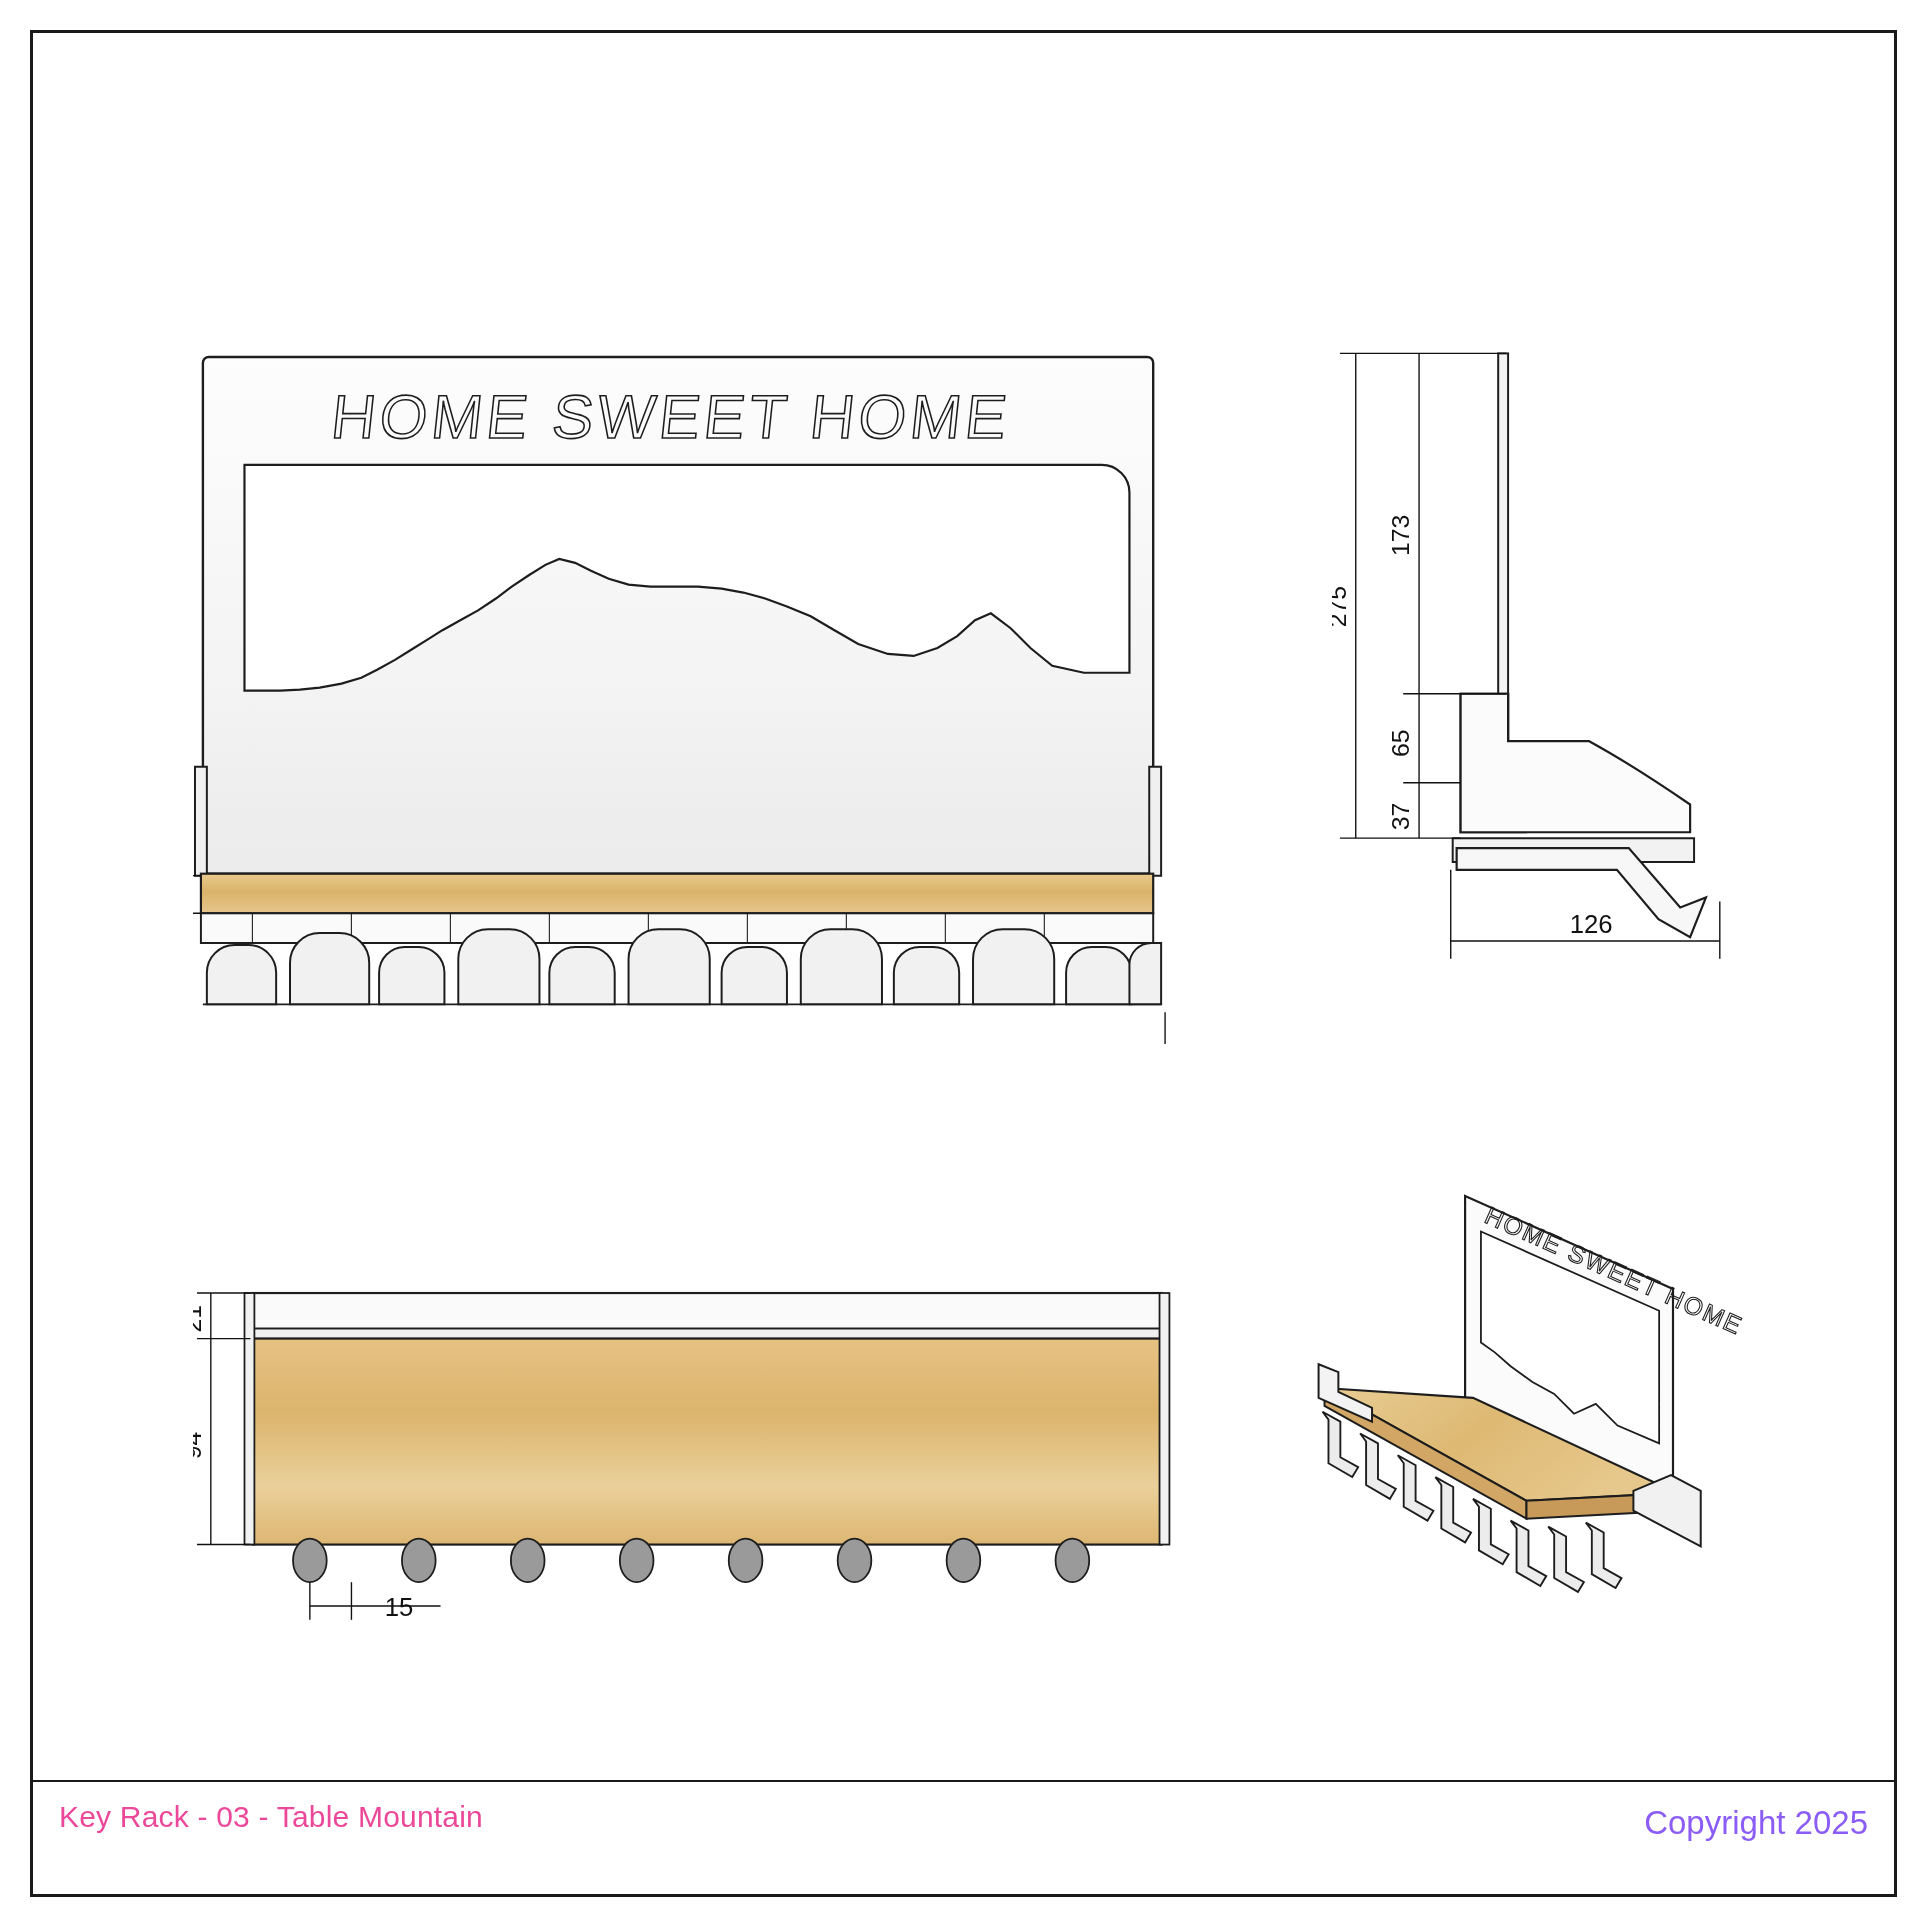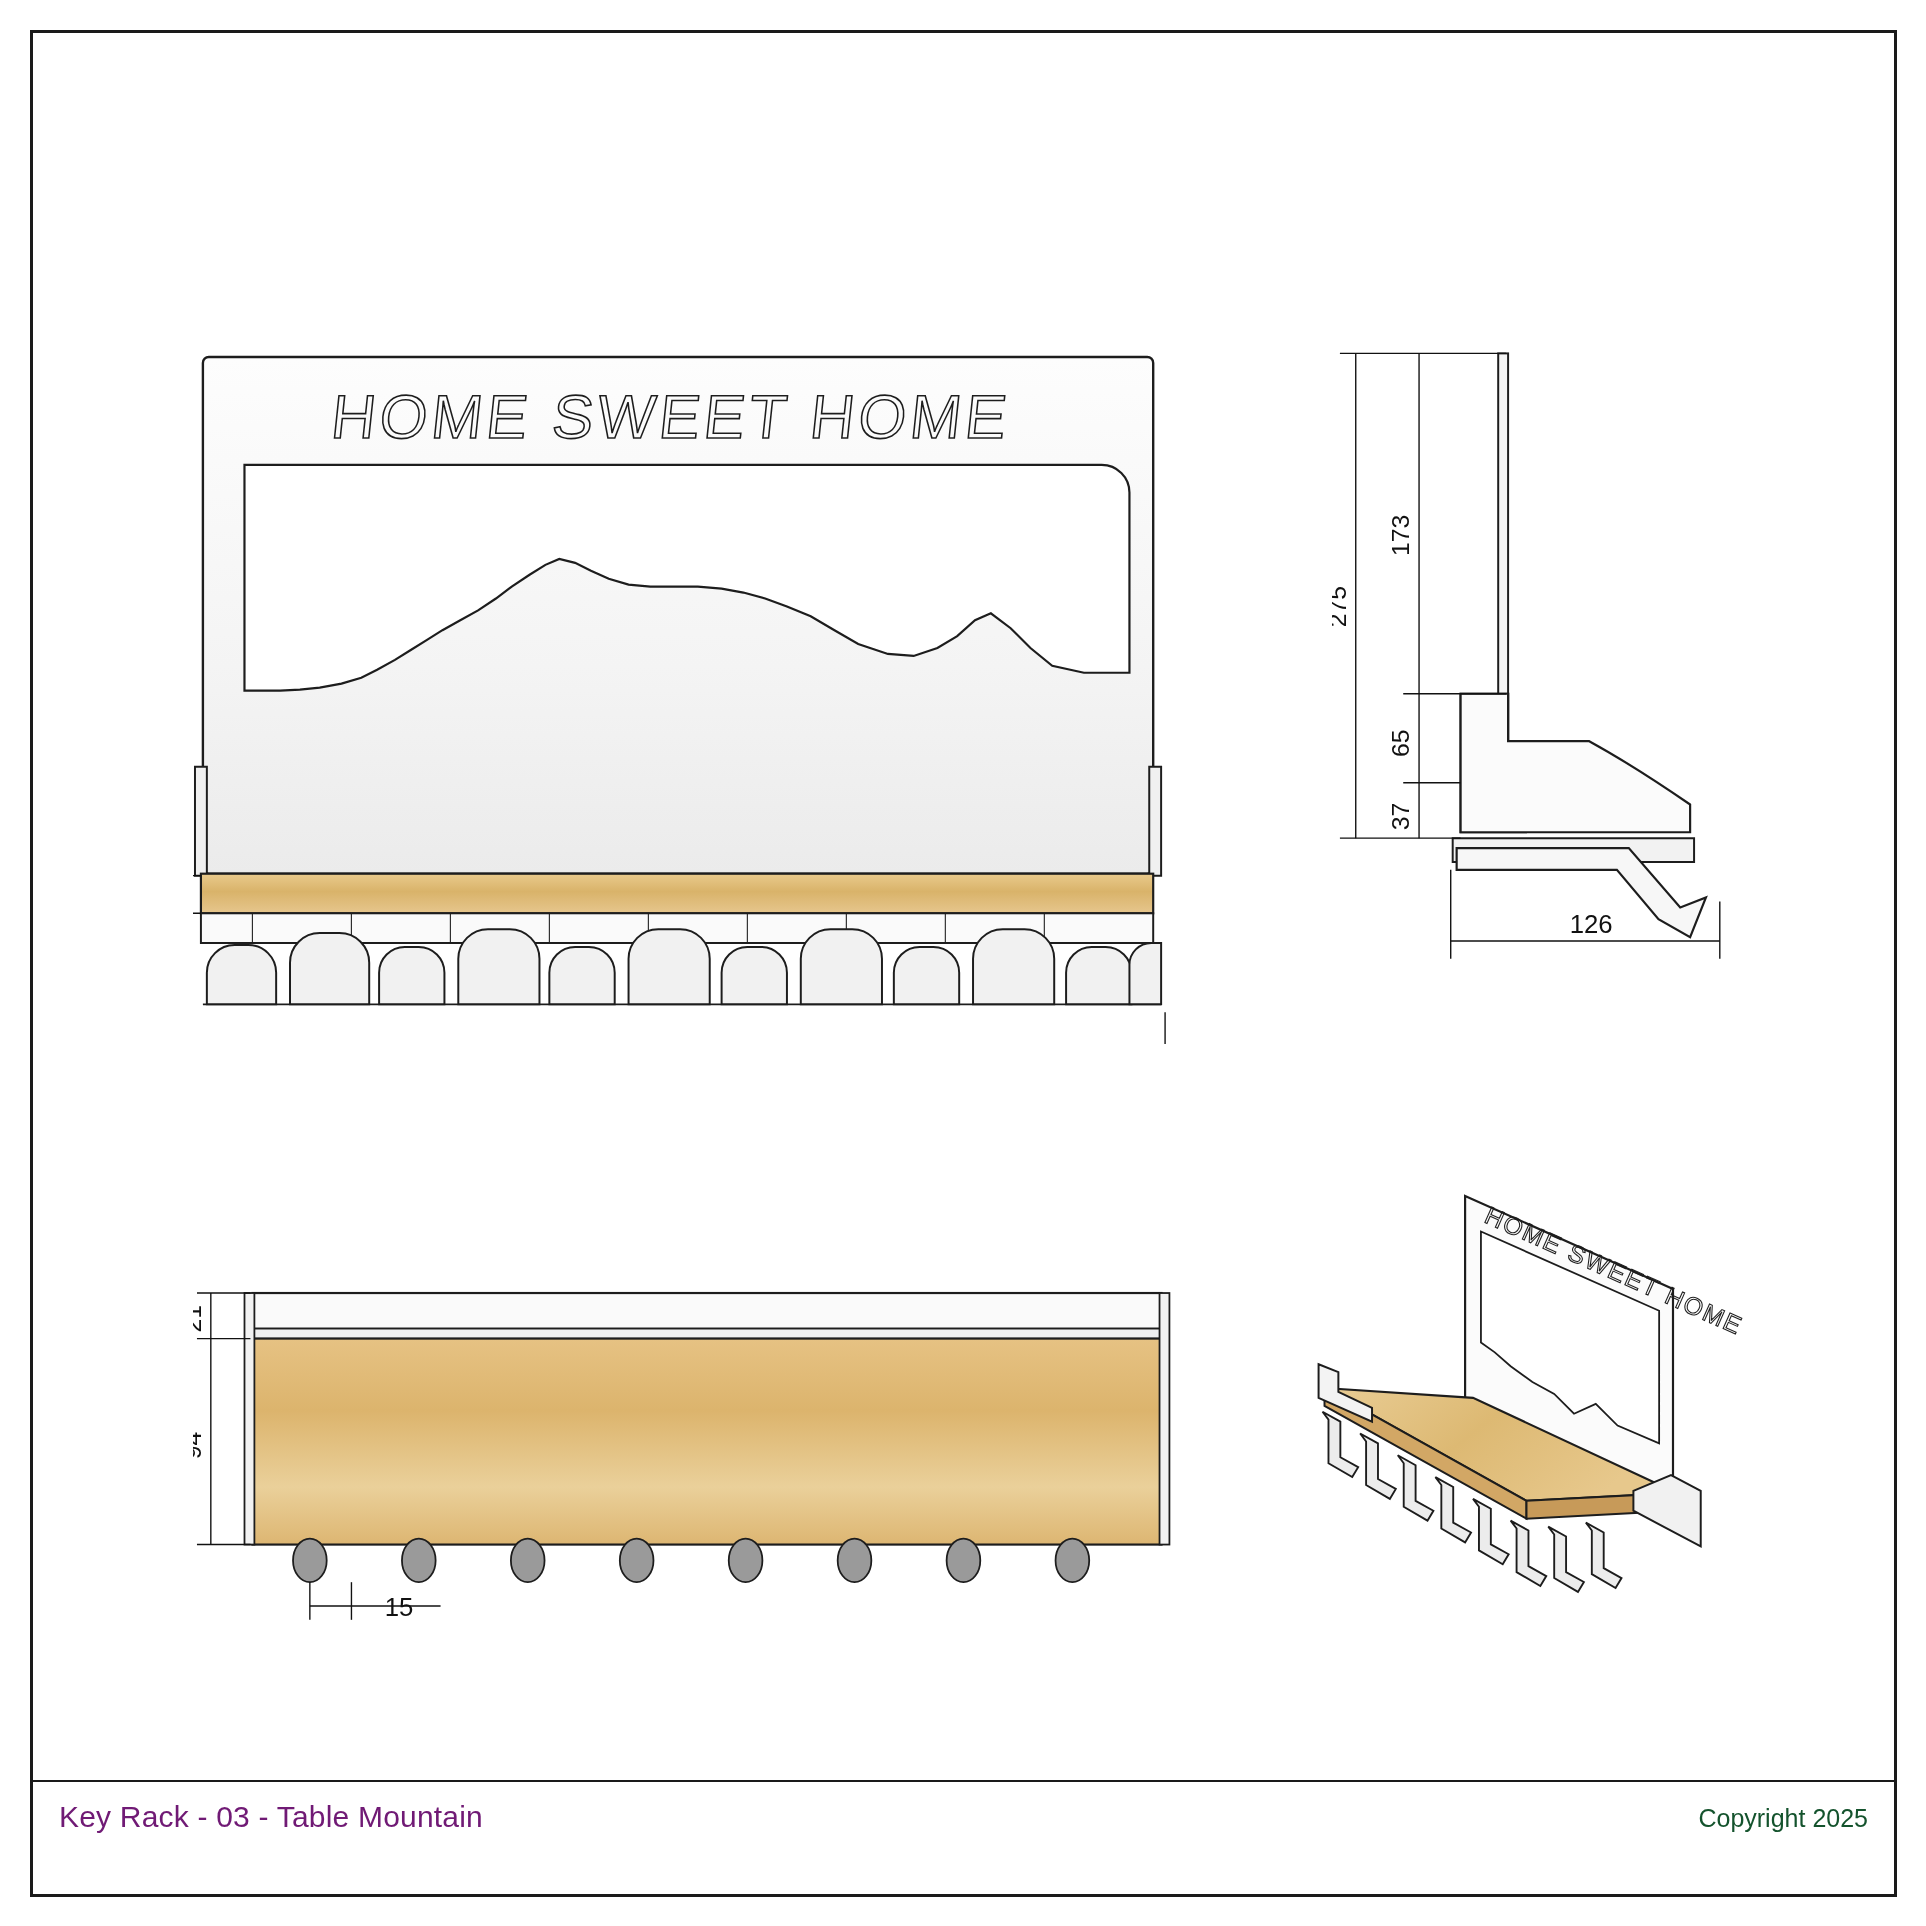--- a/index.html
+++ b/index.html
@@ -1,21 +1,21 @@
 <!DOCTYPE html>
 <html><head>
 <meta charset="utf-8">
 <style>
   html,body{margin:0;padding:0;background:#ffffff;}
   body{width:1927px;height:1927px;font-family:"Liberation Sans",sans-serif;color:#000;}
   #sheet{position:relative;width:1927px;height:1927px;box-sizing:border-box;overflow:hidden;background:#fff;}
   .frame{position:absolute;left:30px;top:30px;width:1867px;height:1867px;border:3px solid #1a1a1a;box-sizing:border-box;}
   .footer-rule{position:absolute;left:33px;top:1780px;width:1861px;height:2px;background:#1a1a1a;}
-  .title-block{position:absolute;left:59px;top:1800px;font-size:30px;letter-spacing:0.2px;color:#701a75;}
-  .copyright{position:absolute;right:59px;top:1804px;font-size:25px;color:#14532d;}
+  .title-block{position:absolute;left:59px;top:1800px;font-size:30px;letter-spacing:0.2px;color:#ec4899;}
+  .copyright{position:absolute;right:59px;top:1804px;font-size:33px;color:#8b5cf6;}
 
   
   .logo{position:absolute;right:54px;top:48px;width:297px;height:178px;}
   .logo svg{display:block;}
 
   
   #front{position:absolute;left:193px;top:351px;width:980px;height:693px;}
 
   
   #side{position:absolute;left:1332px;top:347px;width:465px;height:713px;}

